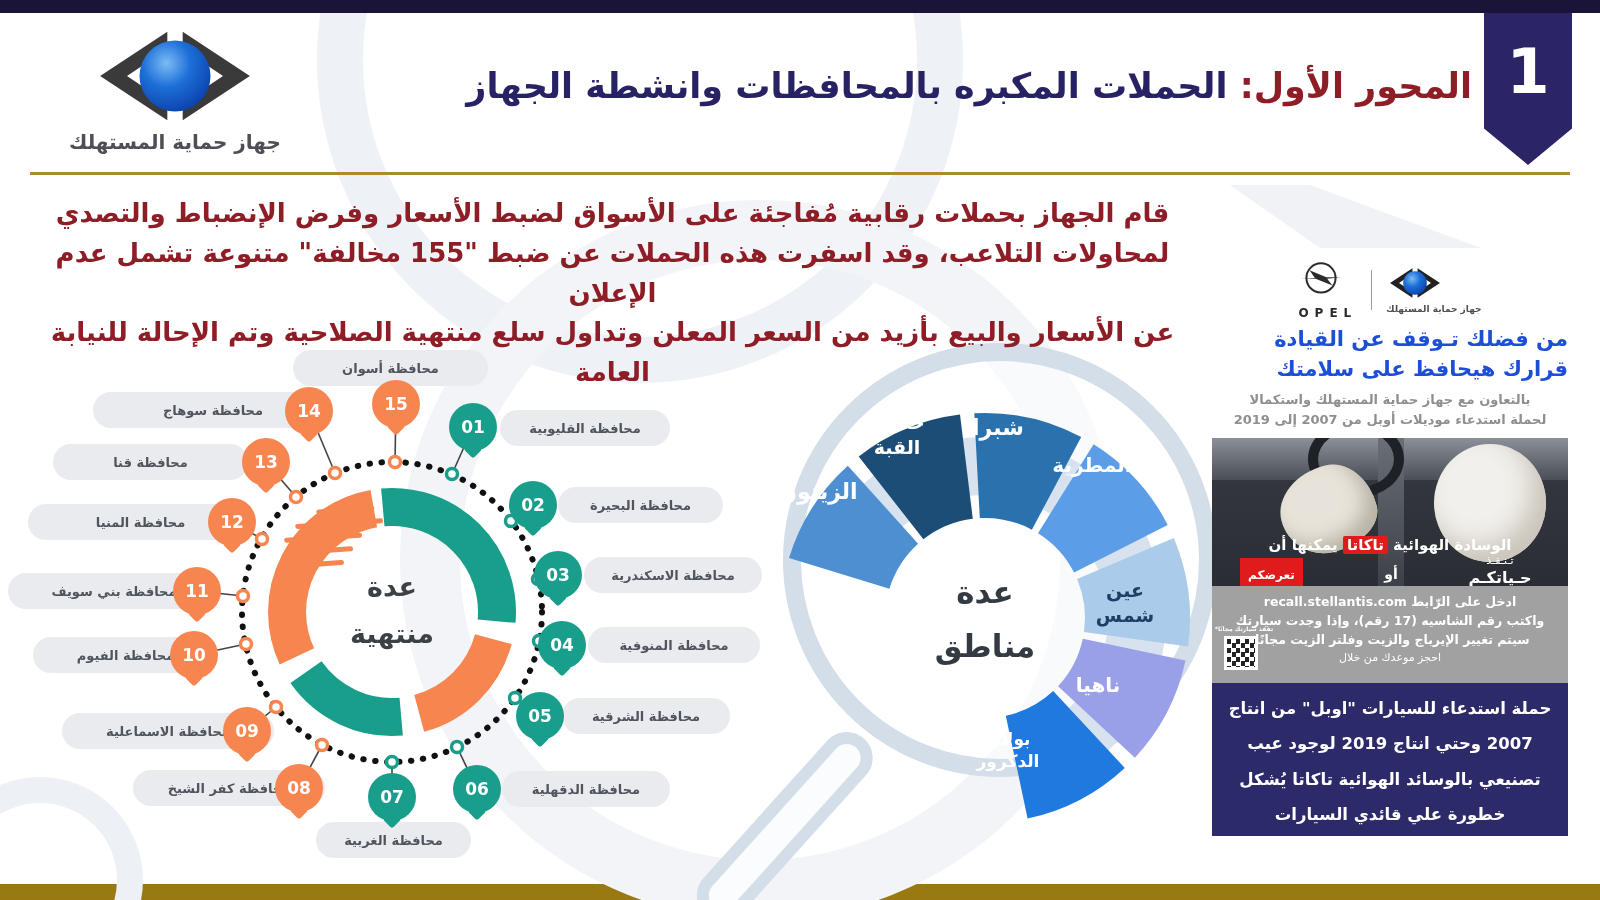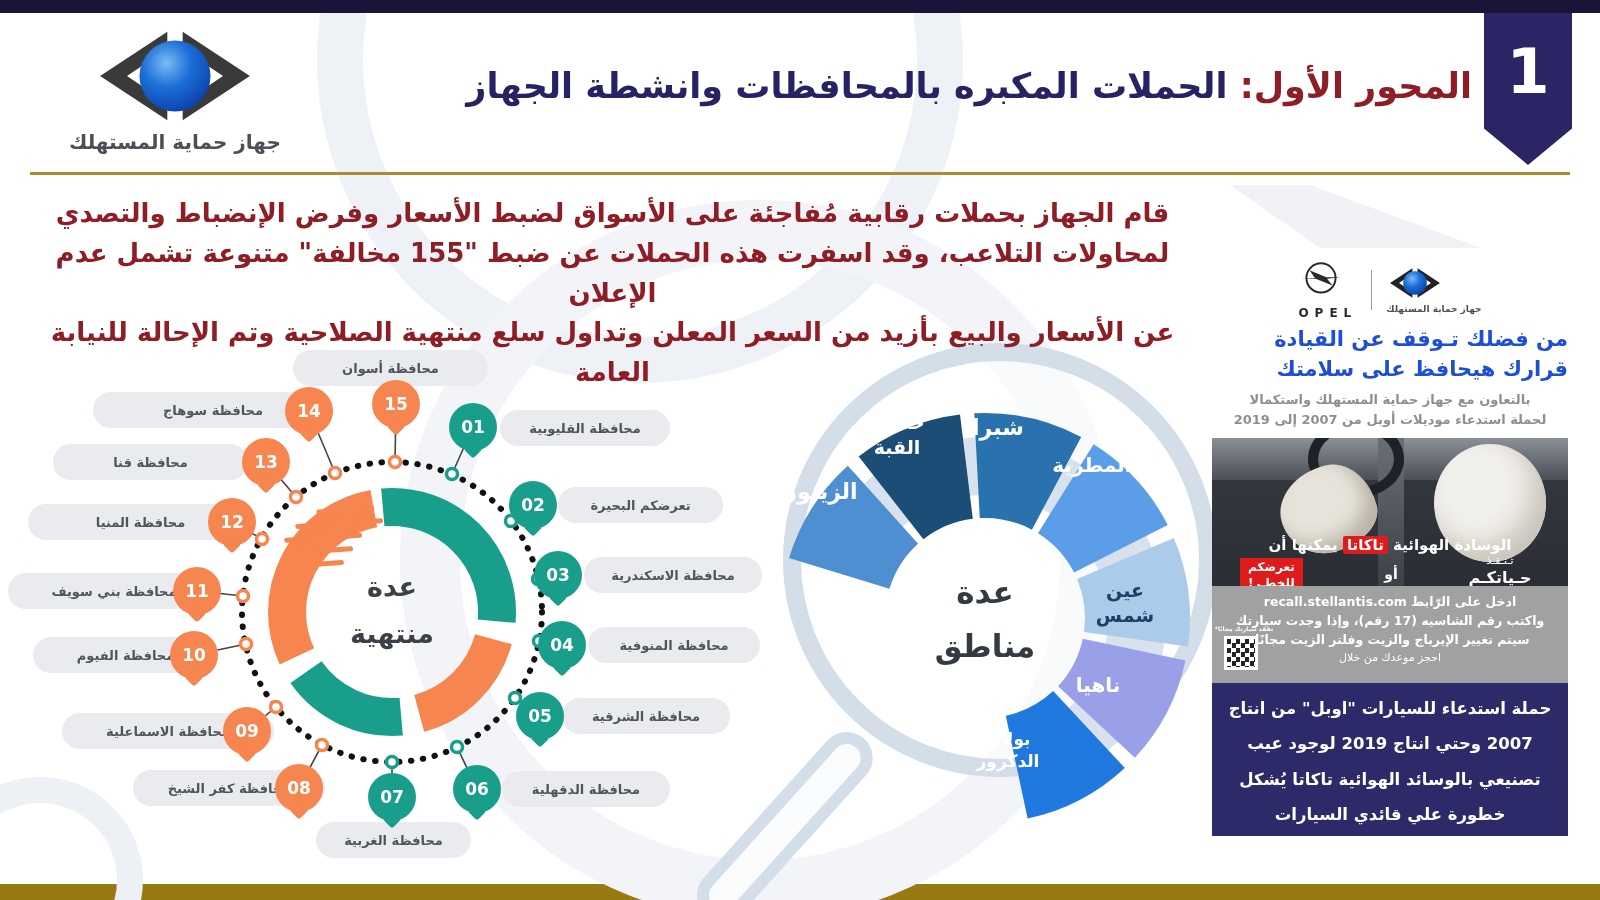--- a/index.html
+++ b/index.html
@@ -71,21 +71,21 @@
     border:10px solid #1e2126; background:transparent; }
   .airbag-flat { position:absolute; left:68px; top:28px; width:96px; height:86px; background:#e7e3da;
     border-radius:58% 42% 55% 45% / 50% 60% 40% 50%; transform:rotate(-14deg);
     box-shadow:inset -10px -12px 18px #b9b3a6; }
   .airbag-full { position:absolute; left:222px; top:6px; width:112px; height:118px; background:#f2f0ec;
     border-radius:50%; box-shadow:inset -14px -16px 26px #c9c4ba; }
   .photo-caption { position:absolute; left:0; top:98px; width:356px; text-align:center; direction:rtl;
     color:#fff; font-weight:bold; font-size:15px; }
   .takata-chip { background:#e01b1b; padding:0 4px; border-radius:2px; }
   .danger-box { position:absolute; left:28px; top:120px; background:#e01b1b; color:#fff;
-    font-weight:bold; font-size:12px; text-align:center; direction:rtl; padding:2px 8px; line-height:1.3; }
+    font-weight:bold; font-size:12px; text-align:center; direction:rtl; padding:10px 8px; line-height:1.3; }
   .save-text { position:absolute; left:238px; top:116px; width:100px; text-align:center; direction:rtl;
     color:#fff; line-height:1.25; }
   .save-text .s1 { font-size:11px; letter-spacing:3px; }
   .save-text .s2 { font-size:16px; font-weight:bold; }
   .or-word { position:absolute; left:168px; top:128px; width:22px; text-align:center;
     color:#fff; font-weight:bold; font-size:14px; }
   .info-band { position:absolute; left:0; top:338px; width:356px; height:97px; background:#a1a1a1;
     color:#fff; text-align:center; direction:rtl; font-size:12.5px; font-weight:bold; line-height:1.5;
     padding-top:7px; }
   .info-link { direction:ltr; unicode-bidi:embed; }
@@ -206,21 +206,21 @@
         <circle cx="246" cy="644" r="5.5" stroke="#f6854f"></circle>
       <circle cx="243" cy="596" r="5.5" stroke="#f6854f"></circle>
         <circle cx="262" cy="539" r="5.5" stroke="#f6854f"></circle>
       <circle cx="296" cy="497" r="5.5" stroke="#f6854f"></circle>
         <circle cx="335" cy="473" r="5.5" stroke="#f6854f"></circle>
       <circle cx="395" cy="462" r="5.5" stroke="#f6854f"></circle>
     </g>
   </svg>
 
   <div class="pill" style="left:500px;top:410px;width:170px">محافظة القليوبية</div>
-  <div class="pill" style="left:558px;top:487px;width:165px">تعرضكم البحيرة</div>
+  <div class="pill" style="left:558px;top:487px;width:165px">محافظة البحيرة</div>
   <div class="pill" style="left:584px;top:557px;width:178px">محافظة الاسكندرية</div>
   <div class="pill" style="left:588px;top:627px;width:172px">محافظة المنوفية</div>
   <div class="pill" style="left:562px;top:698px;width:168px">محافظة الشرقية</div>
   <div class="pill" style="left:502px;top:771px;width:168px">محافظة الدقهلية</div>
   <div class="pill" style="left:316px;top:822px;width:155px">محافظة الغربية</div>
   <div class="pill" style="left:133px;top:770px;width:192px">محافظة كفر الشيخ</div>
   <div class="pill" style="left:62px;top:713px;width:212px">محافظة الاسماعلية</div>
   <div class="pill" style="left:33px;top:637px;width:185px">محافظة الفيوم</div>
   <div class="pill" style="left:8px;top:573px;width:212px">محافظة بني سويف</div>
   <div class="pill" style="left:28px;top:504px;width:225px">محافظة  المنيا</div>

